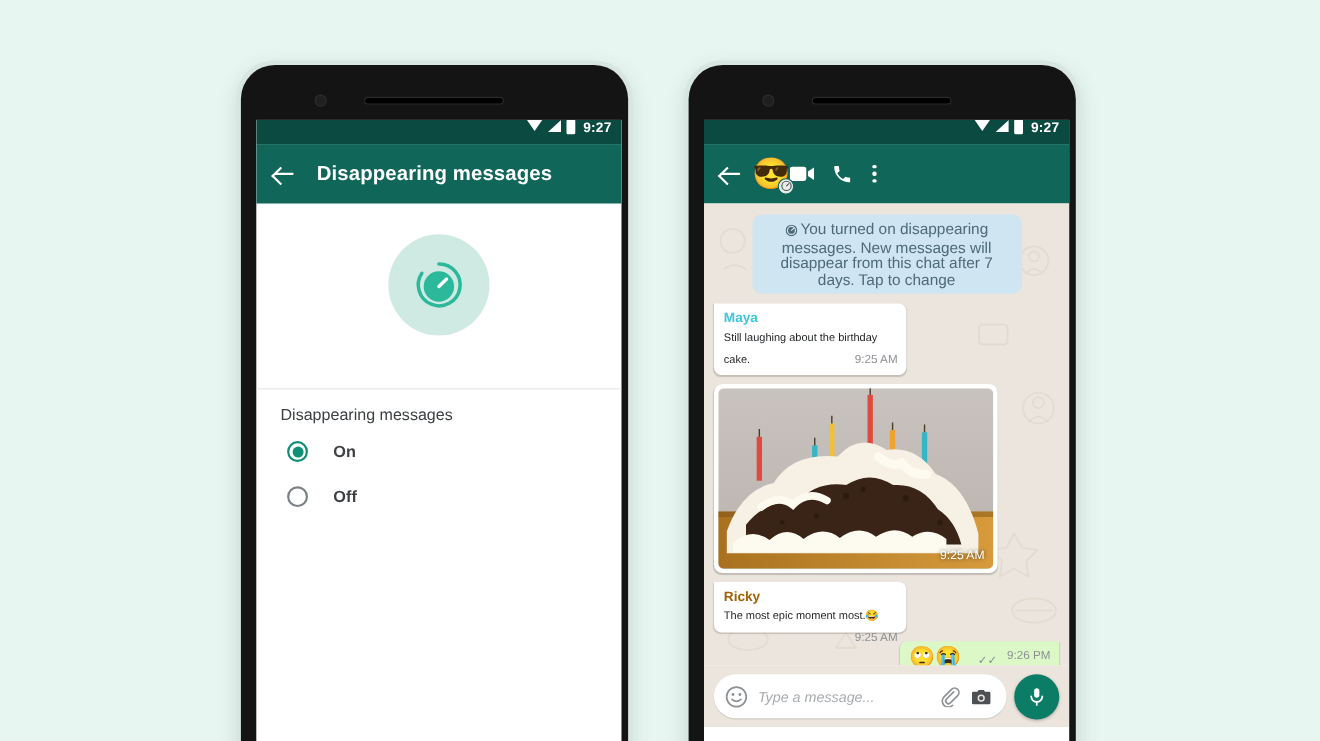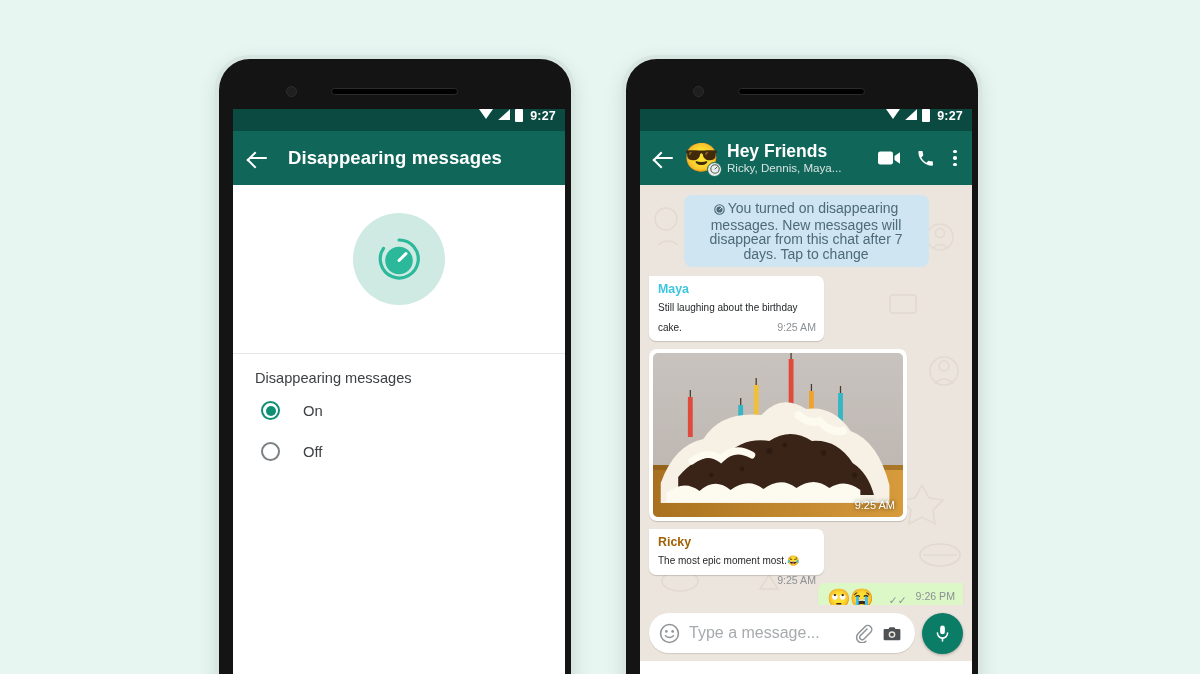--- a/index.html
+++ b/index.html
@@ -127,21 +127,21 @@
   .radio {
     width: 19px; height: 19px; border-radius: 50%;
     border: 2px solid #7b8185; flex: none;
     display: flex; align-items: center; justify-content: center;
   }
   .radio.on { border-color: #0f8f74; }
   .radio.on::after {
     content:""; width: 10px; height: 10px; border-radius:50%;
     background: #0f8f74;
   }
-  .radio-label { font-size: 14.8px; color: #3d4143; }
+  .radio-label { font-size: 14.8px; color: #3d4143; font-weight: bold; }
 
   
   .chat-appbar {
     background: #11665a; height: 54px;
     display: flex; align-items: center; padding: 0 10px 0 11px;
     color: #fff;
   }
   .avatar {
     width: 33px; height: 33px; border-radius: 50%;
     flex: none; margin-left: 8px; position: relative;
@@ -228,21 +228,21 @@
     background: #ece5dd; height: 56px;
     display: flex; align-items: center; gap: 7px;
     padding: 0 9px; position: relative;
   }
   .inputpill {
     flex: 1; height: 40px; background: #fff; border-radius: 22px;
     display: flex; align-items: center; gap: 9px;
     padding: 0 13px 0 10px;
     box-shadow: 0 1px 1px rgba(0,0,0,.12);
   }
-  .ph { flex:1; font-size: 16px; color: #a7abad; }
+  .ph { flex:1; font-size: 13px; color: #a7abad; font-style: italic; }
   .mic-btn {
     width: 41px; height: 41px; border-radius: 50%;
     background: #0b7c66; flex: none;
     display: flex; align-items: center; justify-content: center;
     box-shadow: 0 1px 3px rgba(0,0,0,.28);
     cursor: pointer;
   }
   .icn { cursor: pointer; display: flex; align-items: center; }
 </style>
 </head>
@@ -316,24 +316,20 @@
         <span class="avatar">
           <span>😎</span>
           <span class="badge">
             <svg width="10" height="10" viewBox="0 0 20 20">
               <circle cx="10" cy="10" r="8.4" fill="none" stroke="#4a5b58" stroke-width="2.1"></circle>
               <path d="M10 10 L14.4 5.8" stroke="#4a5b58" stroke-width="2" stroke-linecap="round"></path>
             </svg>
           </span>
         </span>
 
-        <span class="chat-names">
-          <span class="chat-title" style="display:block">Hey Friends</span>
-          <span class="chat-sub" style="display:block">Ricky, Dennis, Maya...</span>
-        </span>
 
         <span class="appbar-actions">
           <span class="act">
             <svg width="23" height="16" viewBox="0 0 23 16">
               <rect x="0" y="1.5" width="15" height="13" rx="2.2" fill="#fff"></rect>
               <path d="M16.5 6 L22 2.3 L22 13.7 L16.5 10 Z" fill="#fff"></path>
             </svg>
           </span>
           <span class="act">
             <svg width="19" height="19" viewBox="0 0 24 24">

